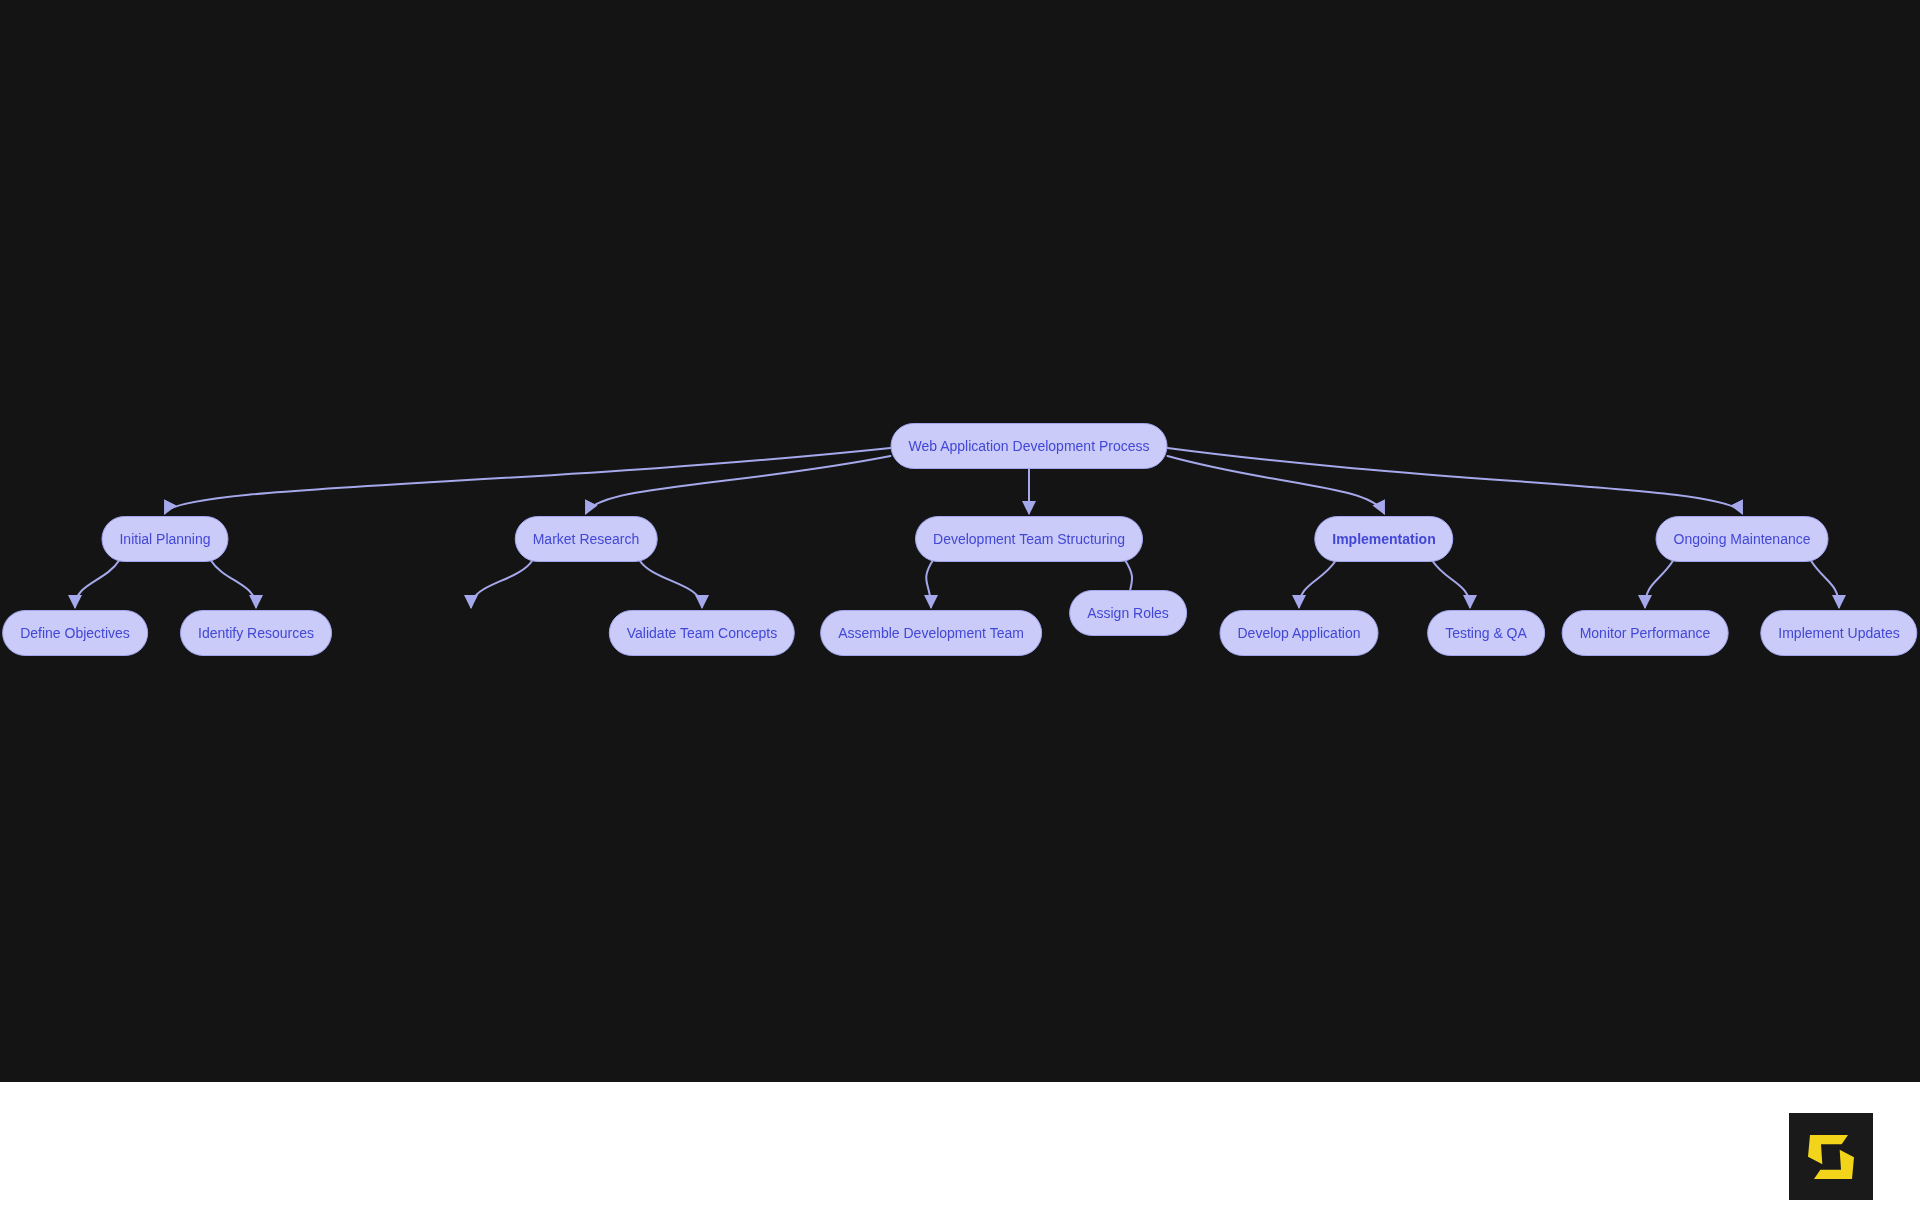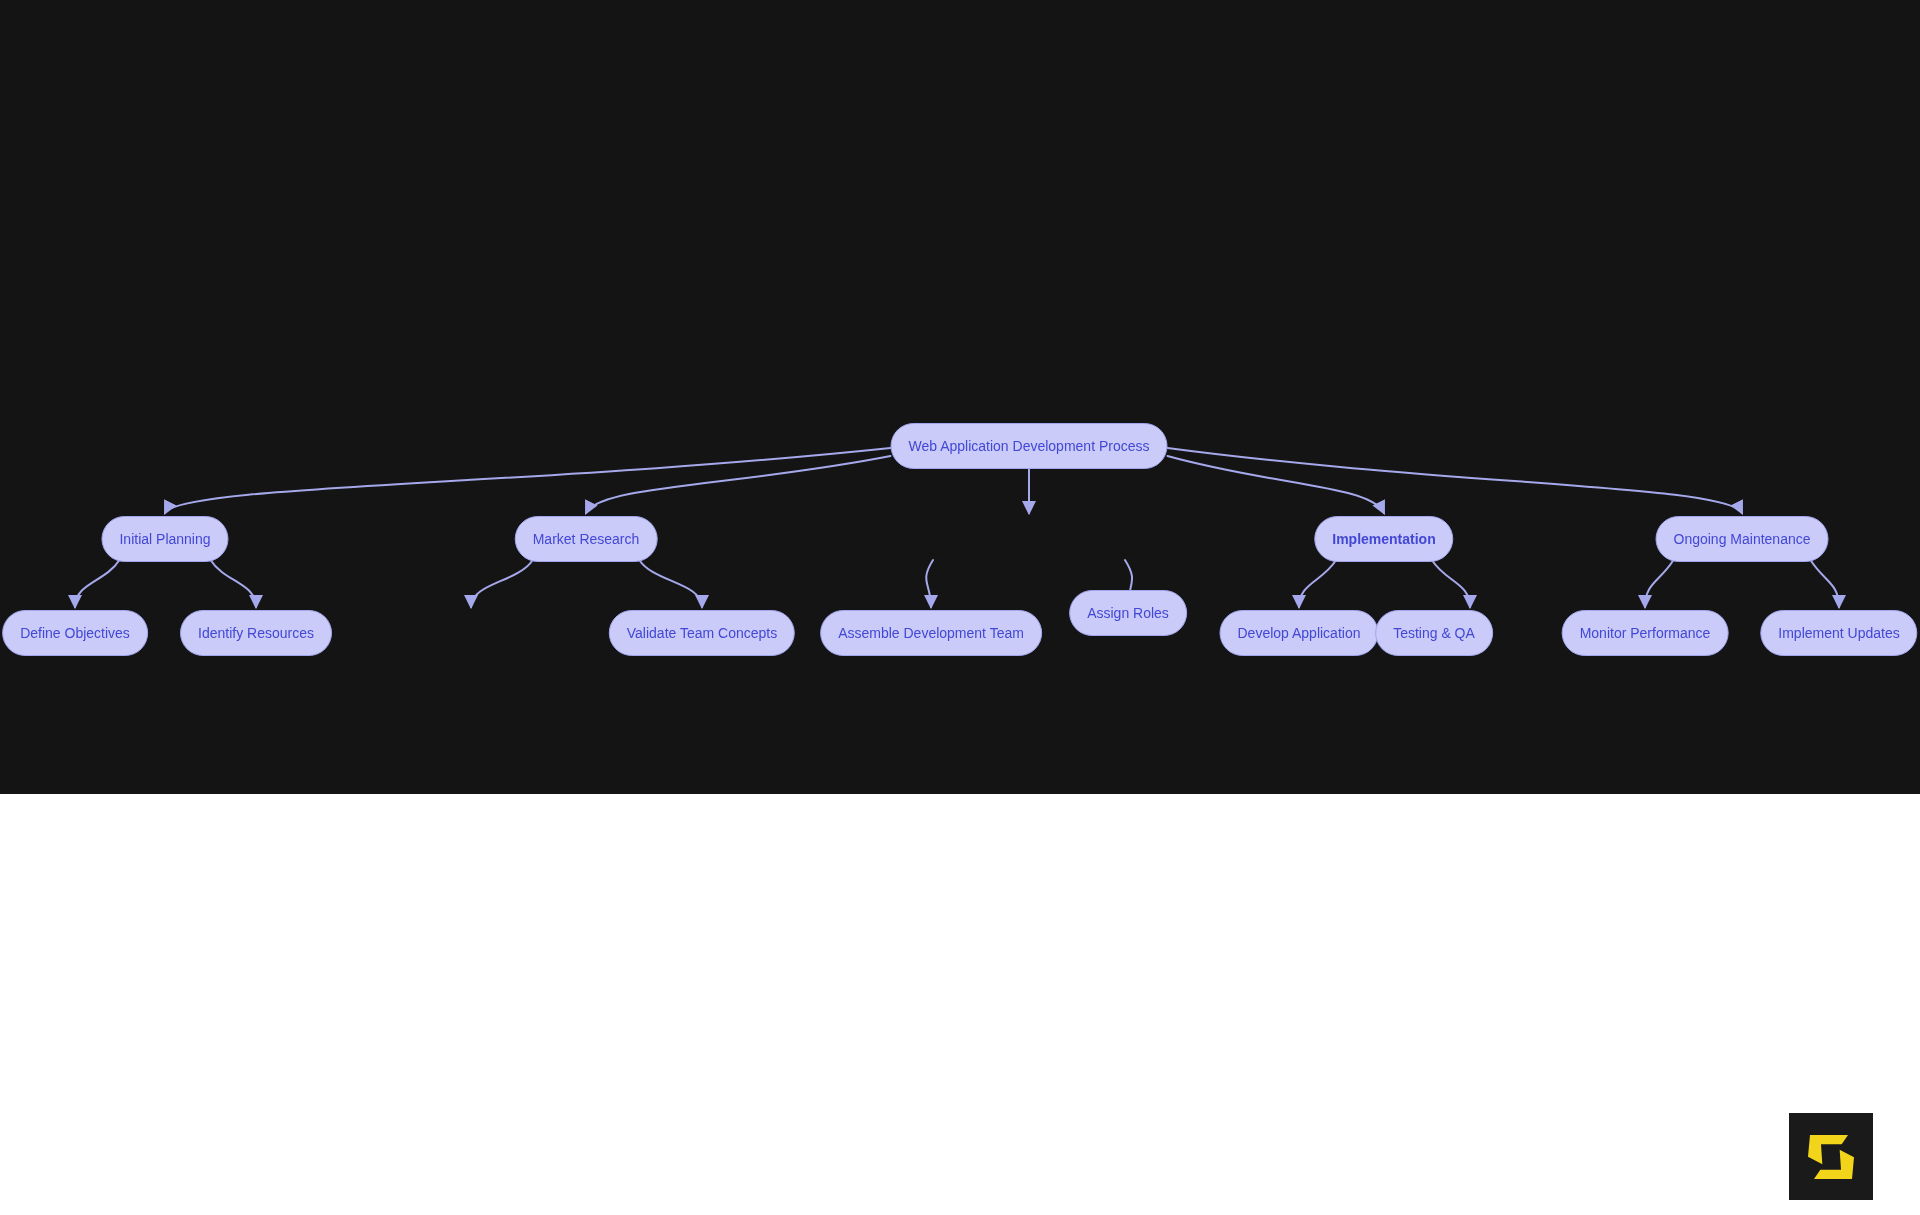--- a/index.html
+++ b/index.html
@@ -18,21 +18,21 @@
     --node-border: #a2a6ef;
     --node-text: #4247d6;
     --edge: #a5a8ea;
     --logo-bg: #1a1a1a;
     --logo-color: #f2d51a;
   }
   .canvas {
     position: absolute;
     left: 0; top: 0;
     width: 1920px;
-    height: 794px;
+    height: 1082px;
     background: var(--bg);
   }
   #edge-layer {
     position: absolute;
     left: 0; top: 0;
     width: 1920px;
     height: 1082px;
     pointer-events: none;
   }
   .node {
@@ -101,39 +101,40 @@
         <path d="M 1810.5 560 C 1824.5 582, 1839 583, 1839 607" fill="none" stroke="#a5a8ea" stroke-width="2" stroke-linecap="round" marker-end="url(#arrow)"></path>
       </g>
   </svg>
 
   <div class="node" style="left: 1029px; top: 446px;">Web Application Development Process</div>
 
   <div class="node" style="left: 165px; top: 539px;">Initial Planning</div>
 
   <div class="node" style="left: 586px; top: 539px;">Market Research</div>
 
+  <div class="node" style="left: 1029px; top: 539px;">Development Team Structuring</div>
 
   <div class="node" style="left: 1384px; top: 539px; font-weight: bold;">Implementation</div>
 
   <div class="node" style="left: 1742px; top: 539px;">Ongoing Maintenance</div>
 
   <div class="node" style="left: 75px; top: 633px;">Define Objectives</div>
 
   <div class="node" style="left: 256px; top: 633px;">Identify Resources</div>
 
 
   <div class="node" style="left: 702px; top: 633px;">Validate Team Concepts</div>
 
   <div class="node" style="left: 931px; top: 633px;">Assemble Development Team</div>
 
   <div class="node" style="left: 1128px; top: 613px;">Assign Roles</div>
 
   <div class="node" style="left: 1299px; top: 633px;">Develop Application</div>
 
-  <div class="node" style="left: 1434px; top: 633px;">Testing &amp; QA</div>
+  <div class="node" style="left: 1486px; top: 633px;">Testing &amp; QA</div>
 
   <div class="node" style="left: 1645px; top: 633px;">Monitor Performance</div>
 
   <div class="node" style="left: 1839px; top: 633px;">Implement Updates</div>
 </div>
 
 <div class="footer">
   <div class="logo">
     <svg width="64" height="64" viewBox="0 0 192 192">
       <path d="M33 30 L147 30 L128 58 L66 58 L70 118 L27 95 Z" fill="#f2d51a"></path>

